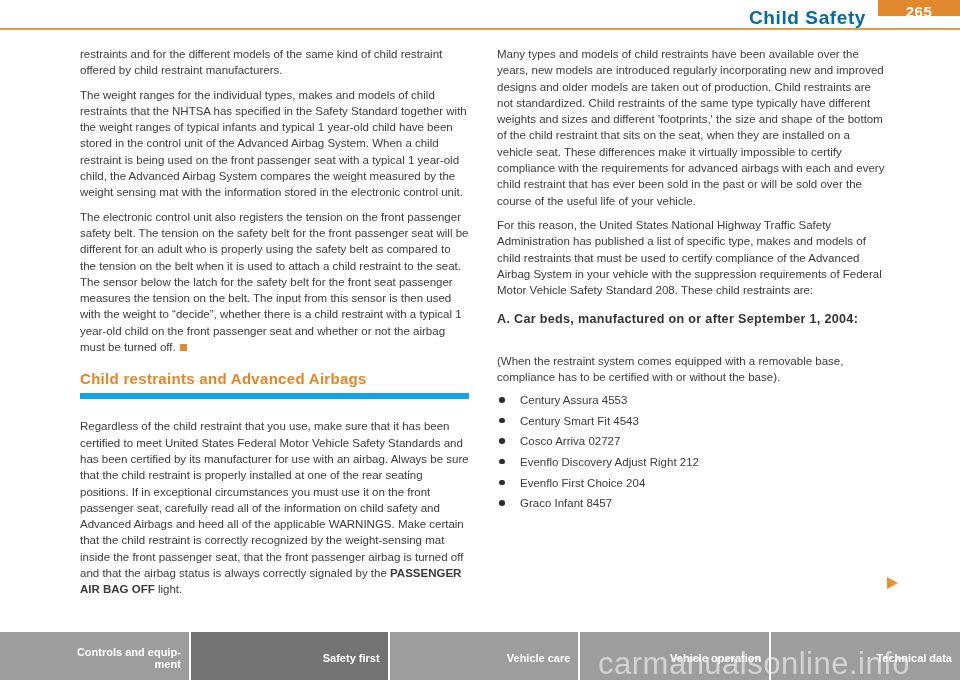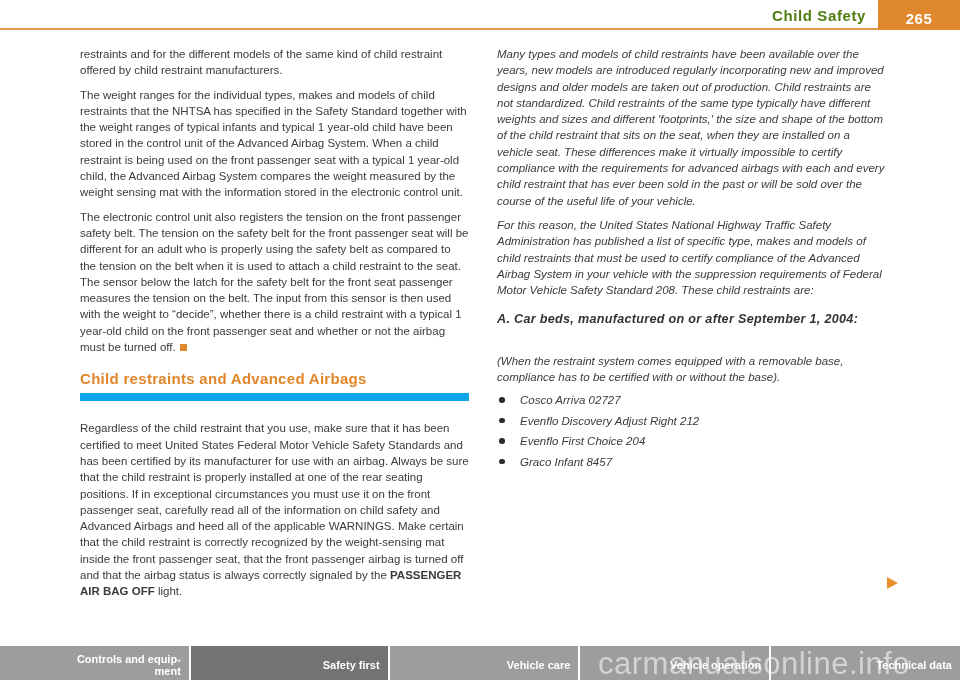--- a/index.html
+++ b/index.html
@@ -7,45 +7,45 @@
   body {
     position:relative;
     background:#ffffff;
     font-family:"Liberation Sans", sans-serif;
     color:#3b3b3b;
     overflow:hidden;
   }
   
   .header-title{
     position:absolute; top:7px; right:94px;
-    font-size:15px; font-weight:bold; color:#4d7c0f; letter-spacing:.6px;
+    font-size:19px; font-weight:bold; color:#0369a1; letter-spacing:.6px;
   }
   .header-rule{
     position:absolute; top:28px; left:0; width:960px; height:2px;
     background:#df9d49;
   }
   .page-num-box{
-    position:absolute; top:0; right:0; width:82px; height:30px;
+    position:absolute; top:0; right:0; width:82px; height:16px;
     background:#e0882d; color:#ffffff;
     font-size:15px; font-weight:bold;
     display:flex; align-items:center; justify-content:center;
     padding-top:6px; z-index:2; letter-spacing:.5px;
   }
   
   .col{ position:absolute; top:46px; font-size:11.5px; line-height:16.3px; }
   .col-left { left:80px;  width:389px; }
-  .col-right{ left:497px; width:390px;font-style:italic; }
+  .col-right{ left:497px; width:390px; }
   .col p{ margin-bottom:8px; }
   .sq{
     display:inline-block; width:7px; height:7px; background:#e0882d;
     margin-left:4px;
   }
   h2.section-heading{
     font-size:15px; font-weight:bold; color:#e0862b; letter-spacing:.3px;
-    border-bottom:8px solid #0ea5e9; padding-bottom:5px;
+    border-bottom:6px solid #0ea5e9; padding-bottom:5px;
     margin:15px 0 19px 0; line-height:18px;
   }
   h3.sub-heading{
     font-size:12.6px; font-weight:bold; color:#333333; letter-spacing:.3px;
     line-height:16.5px; margin:13px 0 6px 0;
   }
   p.note{ margin-bottom:9px; line-height:15.6px;margin-top:26px; }
   ul.bullets{ list-style:none; margin:2px 0 12px 0; }
   ul.bullets li{
     position:relative; padding-left:23px; margin-bottom:7.6px; line-height:13px;
@@ -55,21 +55,21 @@
     border-radius:50%; background:#2c2c2c;
   }
   .next-marker{
     position:absolute; left:887px; top:577px; width:0; height:0;
     border-left:11px solid #e8912e;
     border-top:6.5px solid transparent;
     border-bottom:6.5px solid transparent;
   }
   
   .footer{
-    position:absolute; left:0; bottom:0; width:960px; height:34px;
+    position:absolute; left:0; bottom:0; width:960px; height:48px;
     display:flex; gap:2px; background:#ffffff;
   }
   .tab{
     flex:1 1 0; background:#9d9d9d; color:#ffffff;
     font-size:11px; font-weight:bold; text-align:right;
     padding:4px 8px 0 0; line-height:12.5px; white-space:pre-line;
     border:none; cursor:pointer; font-family:"Liberation Sans", sans-serif;
   }
   .tab.active{ background:#737373;padding-left:8px; }
   .watermark{
@@ -96,20 +96,22 @@
 </div>
 
 <div class="col col-right">
   <p>Many types and models of child restraints have been available over the years, new models are introduced regularly incorporating new and improved designs and older models are taken out of production. Child restraints are not standardized. Child restraints of the same type typically have different weights and sizes and different 'footprints,' the size and shape of the bottom of the child restraint that sits on the seat, when they are installed on a vehicle seat. These differences make it virtually impossible to certify compliance with the requirements for advanced airbags with each and every child restraint that has ever been sold in the past or will be sold over the course of the useful life of your vehicle.</p>
   <p>For this reason, the United States National Highway Traffic Safety Administration has published a list of specific type, makes and models of child restraints that must be used to certify compliance of the Advanced Airbag System in your vehicle with the suppression requirements of Federal Motor Vehicle Safety Standard 208. These child restraints are:</p>
 
   <h3 class="sub-heading">A. Car beds, manufactured on or after September 1, 2004:</h3>
 
   <p class="note">(When the restraint system comes equipped with a removable base, compliance has to be certified with or without the base).</p>
   <ul class="bullets">
+      <li><span class="dot"></span><span class="bl">Century Assura 4553</span></li>
+      <li><span class="dot"></span><span class="bl">Century Smart Fit 4543</span></li>
       <li><span class="dot"></span><span class="bl">Cosco Arriva 02727</span></li>
       <li><span class="dot"></span><span class="bl">Evenflo Discovery Adjust Right 212</span></li>
       <li><span class="dot"></span><span class="bl">Evenflo First Choice 204</span></li>
       <li><span class="dot"></span><span class="bl">Graco Infant 8457</span></li>
     </ul>
 </div>
 
 <div class="next-marker"></div>
 
 <div class="footer">

